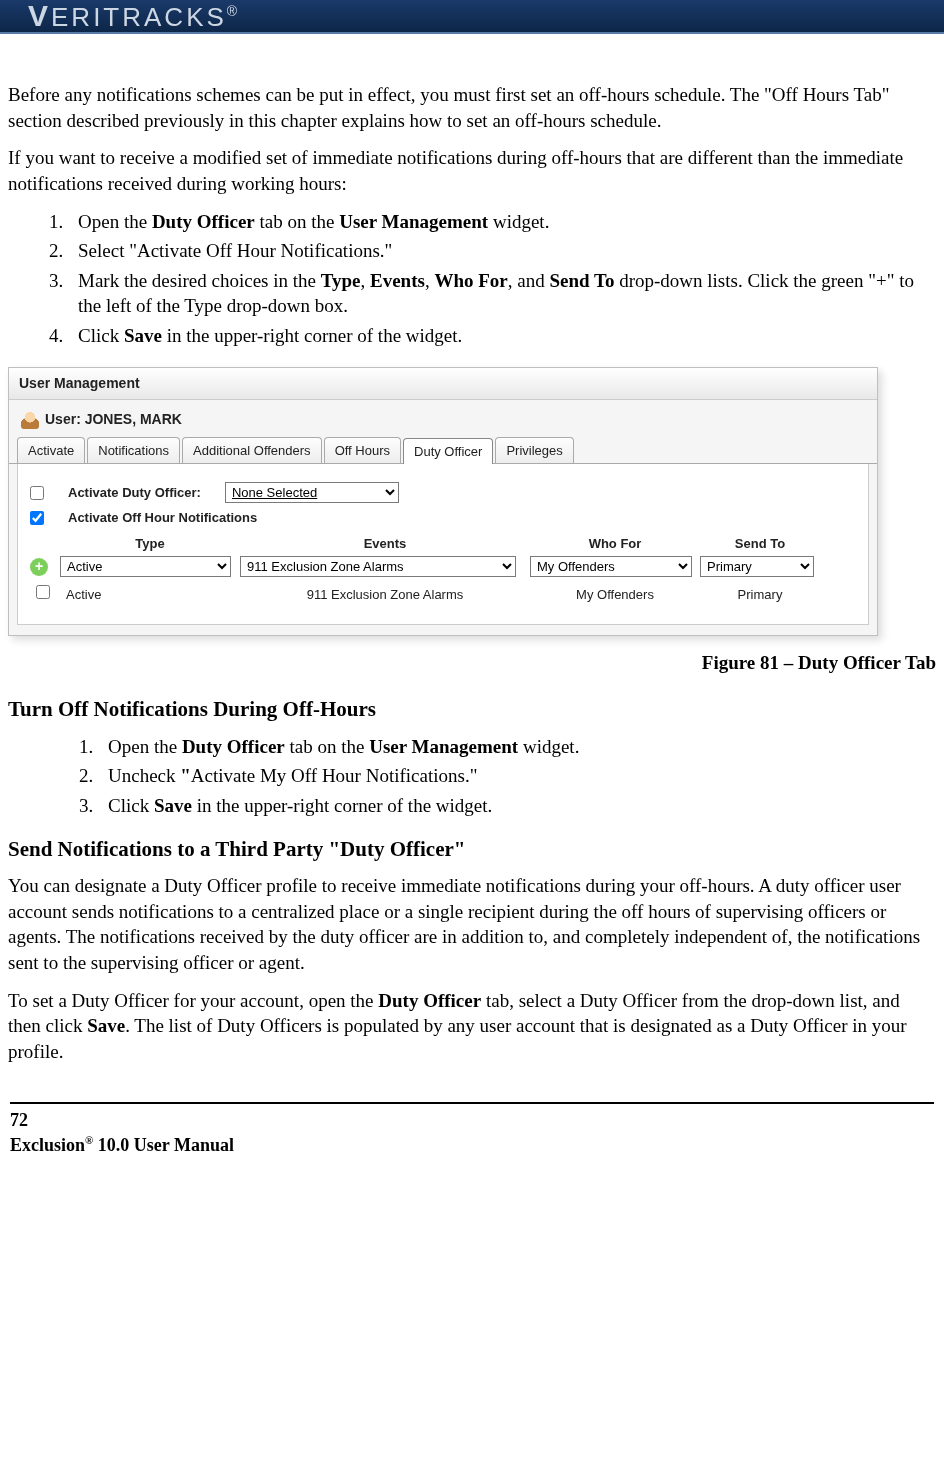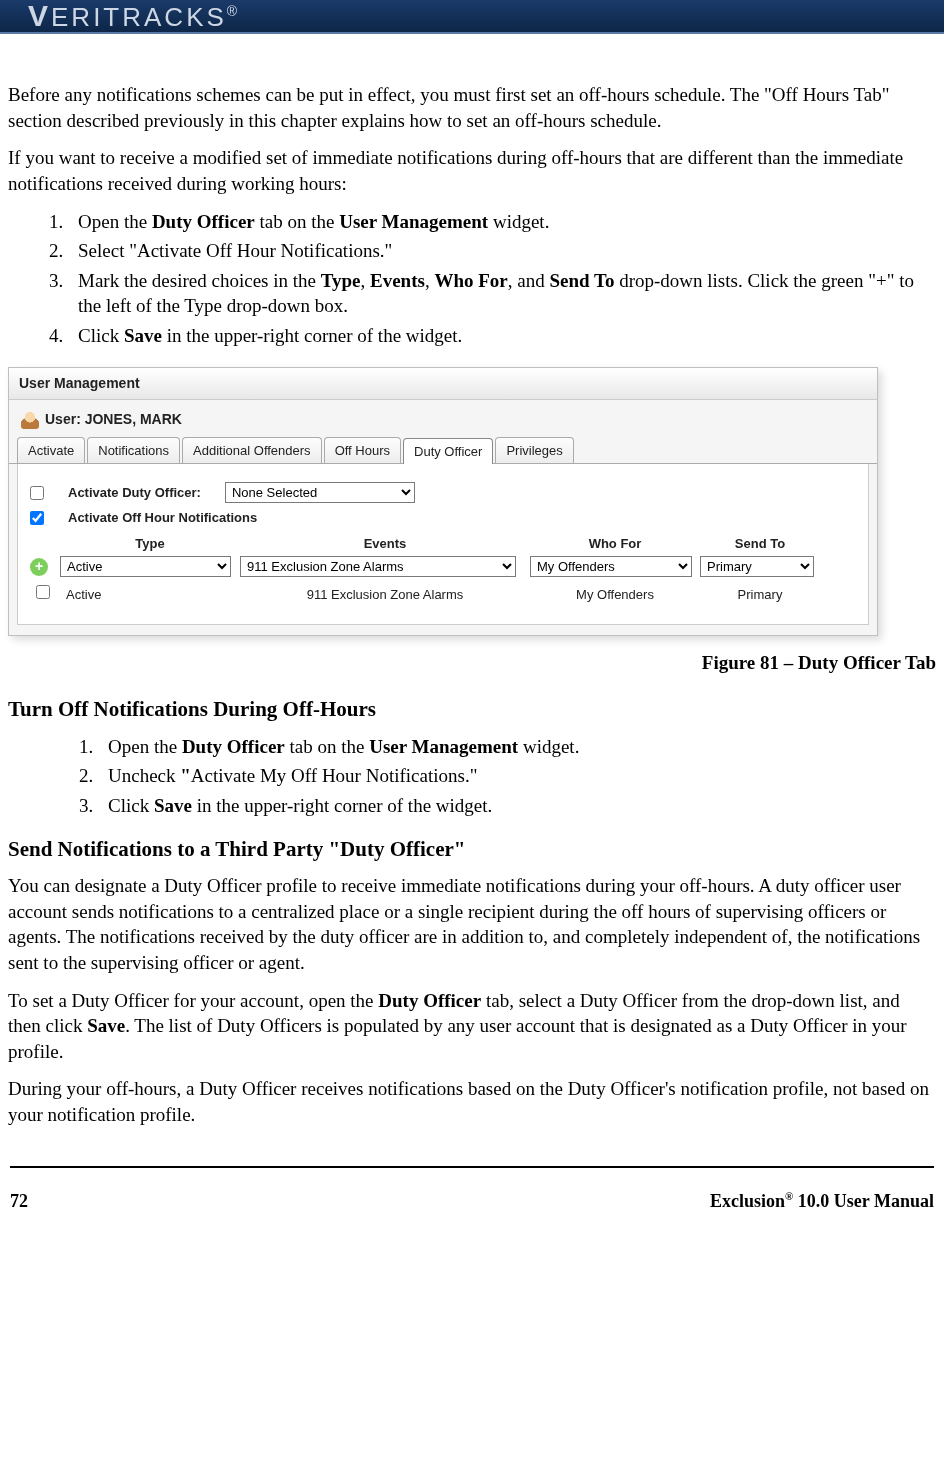--- a/index.html
+++ b/index.html
@@ -129,25 +129,26 @@
     color: #fff; font-weight: bold; font-size: 14px; line-height: 17px; text-align: center;
     cursor: pointer; display: inline-block;
   }
   .static-row .cell { padding: 4px 6px; }
   .links-row { font-size: 13px; margin-top: 6px; }
   .links-row a { color: #1a3fbf; text-decoration: underline; cursor: pointer; }
   .caption { text-align: right; font-weight: bold; margin: 14px 0 20px 0; font-size: 19px; }
   .footer {
     border-top: 2px solid #000;
     margin: 38px 10px 0 10px;
-    padding: 21px 0 10px 0;
+    padding: 4px 0 10px 0;
     display: flex;
     justify-content: space-between;
     font-weight: bold;
     font-size: 18px;
+    flex-direction: column;
   }
   .footer sup { font-size: 11px; }
 </style>
 </head>
 <body>
 
 <div class="header-bar">
   <span class="logo">
     <span class="v">V</span><span>ERITRACKS</span><sup>®</sup>
   </span>
@@ -178,21 +179,21 @@
         <div class="tab">Notifications</div>
         <div class="tab">Additional Offenders</div>
         <div class="tab">Off Hours</div>
         <div class="tab active">Duty Officer</div>
         <div class="tab">Privileges</div>
       </div>
       <div class="inner-panel">
         <div class="row">
           <input type="checkbox" style="">
           <label class="bold">Activate Duty Officer:</label>
-          <select style="width:190px;">
+          <select style="width:174px;text-decoration:underline;">
             <option>None Selected</option>
           </select>
         </div>
         <div class="row">
           <input type="checkbox" checked="" style="">
           <label class="bold">Activate Off Hour Notifications</label>
         </div>
         <div class="col-headers">
           <div></div>
           <div>Type</div>
@@ -222,20 +223,19 @@
   <div class="subheading">Turn Off Notifications During Off-Hours</div>
   <ol class="indented">
     <li><span>Open the </span><b>Duty Officer</b><span> tab on the </span><b>User Management</b><span> widget.</span></li>
     <li><span>Uncheck </span><b>"</b><span>Activate My Off Hour Notifications."</span></li>
     <li><span>Click </span><b>Save</b><span> in the upper-right corner of the widget.</span></li>
   </ol>
 
   <div class="subheading">Send Notifications to a Third Party "Duty Officer"</div>
   <p>You can designate a Duty Officer profile to receive immediate notifications during your off-hours. A duty officer user account sends notifications to a centralized place or a single recipient during the off hours of supervising officers or agents. The notifications received by the duty officer are in addition to, and completely independent of, the notifications sent to the supervising officer or agent.</p>
   <p><span>To set a Duty Officer for your account, open the </span><b>Duty Officer</b><span> tab, select a Duty Officer from the drop-down list, and then click </span><b>Save</b><span>. The list of Duty Officers is populated by any user account that is designated as a Duty Officer in your profile.</span></p>
-  <p>During your off-hours, a Duty Officer receives notifications based on the Duty Officer's notification profile, not based on your notification profile.</p>
 
 </div>
 
 <div class="footer">
   <span>72</span>
   <span><span>Exclusion</span><sup>®</sup><span> 10.0 User Manual</span></span>
 </div>
 
 </body></html>

